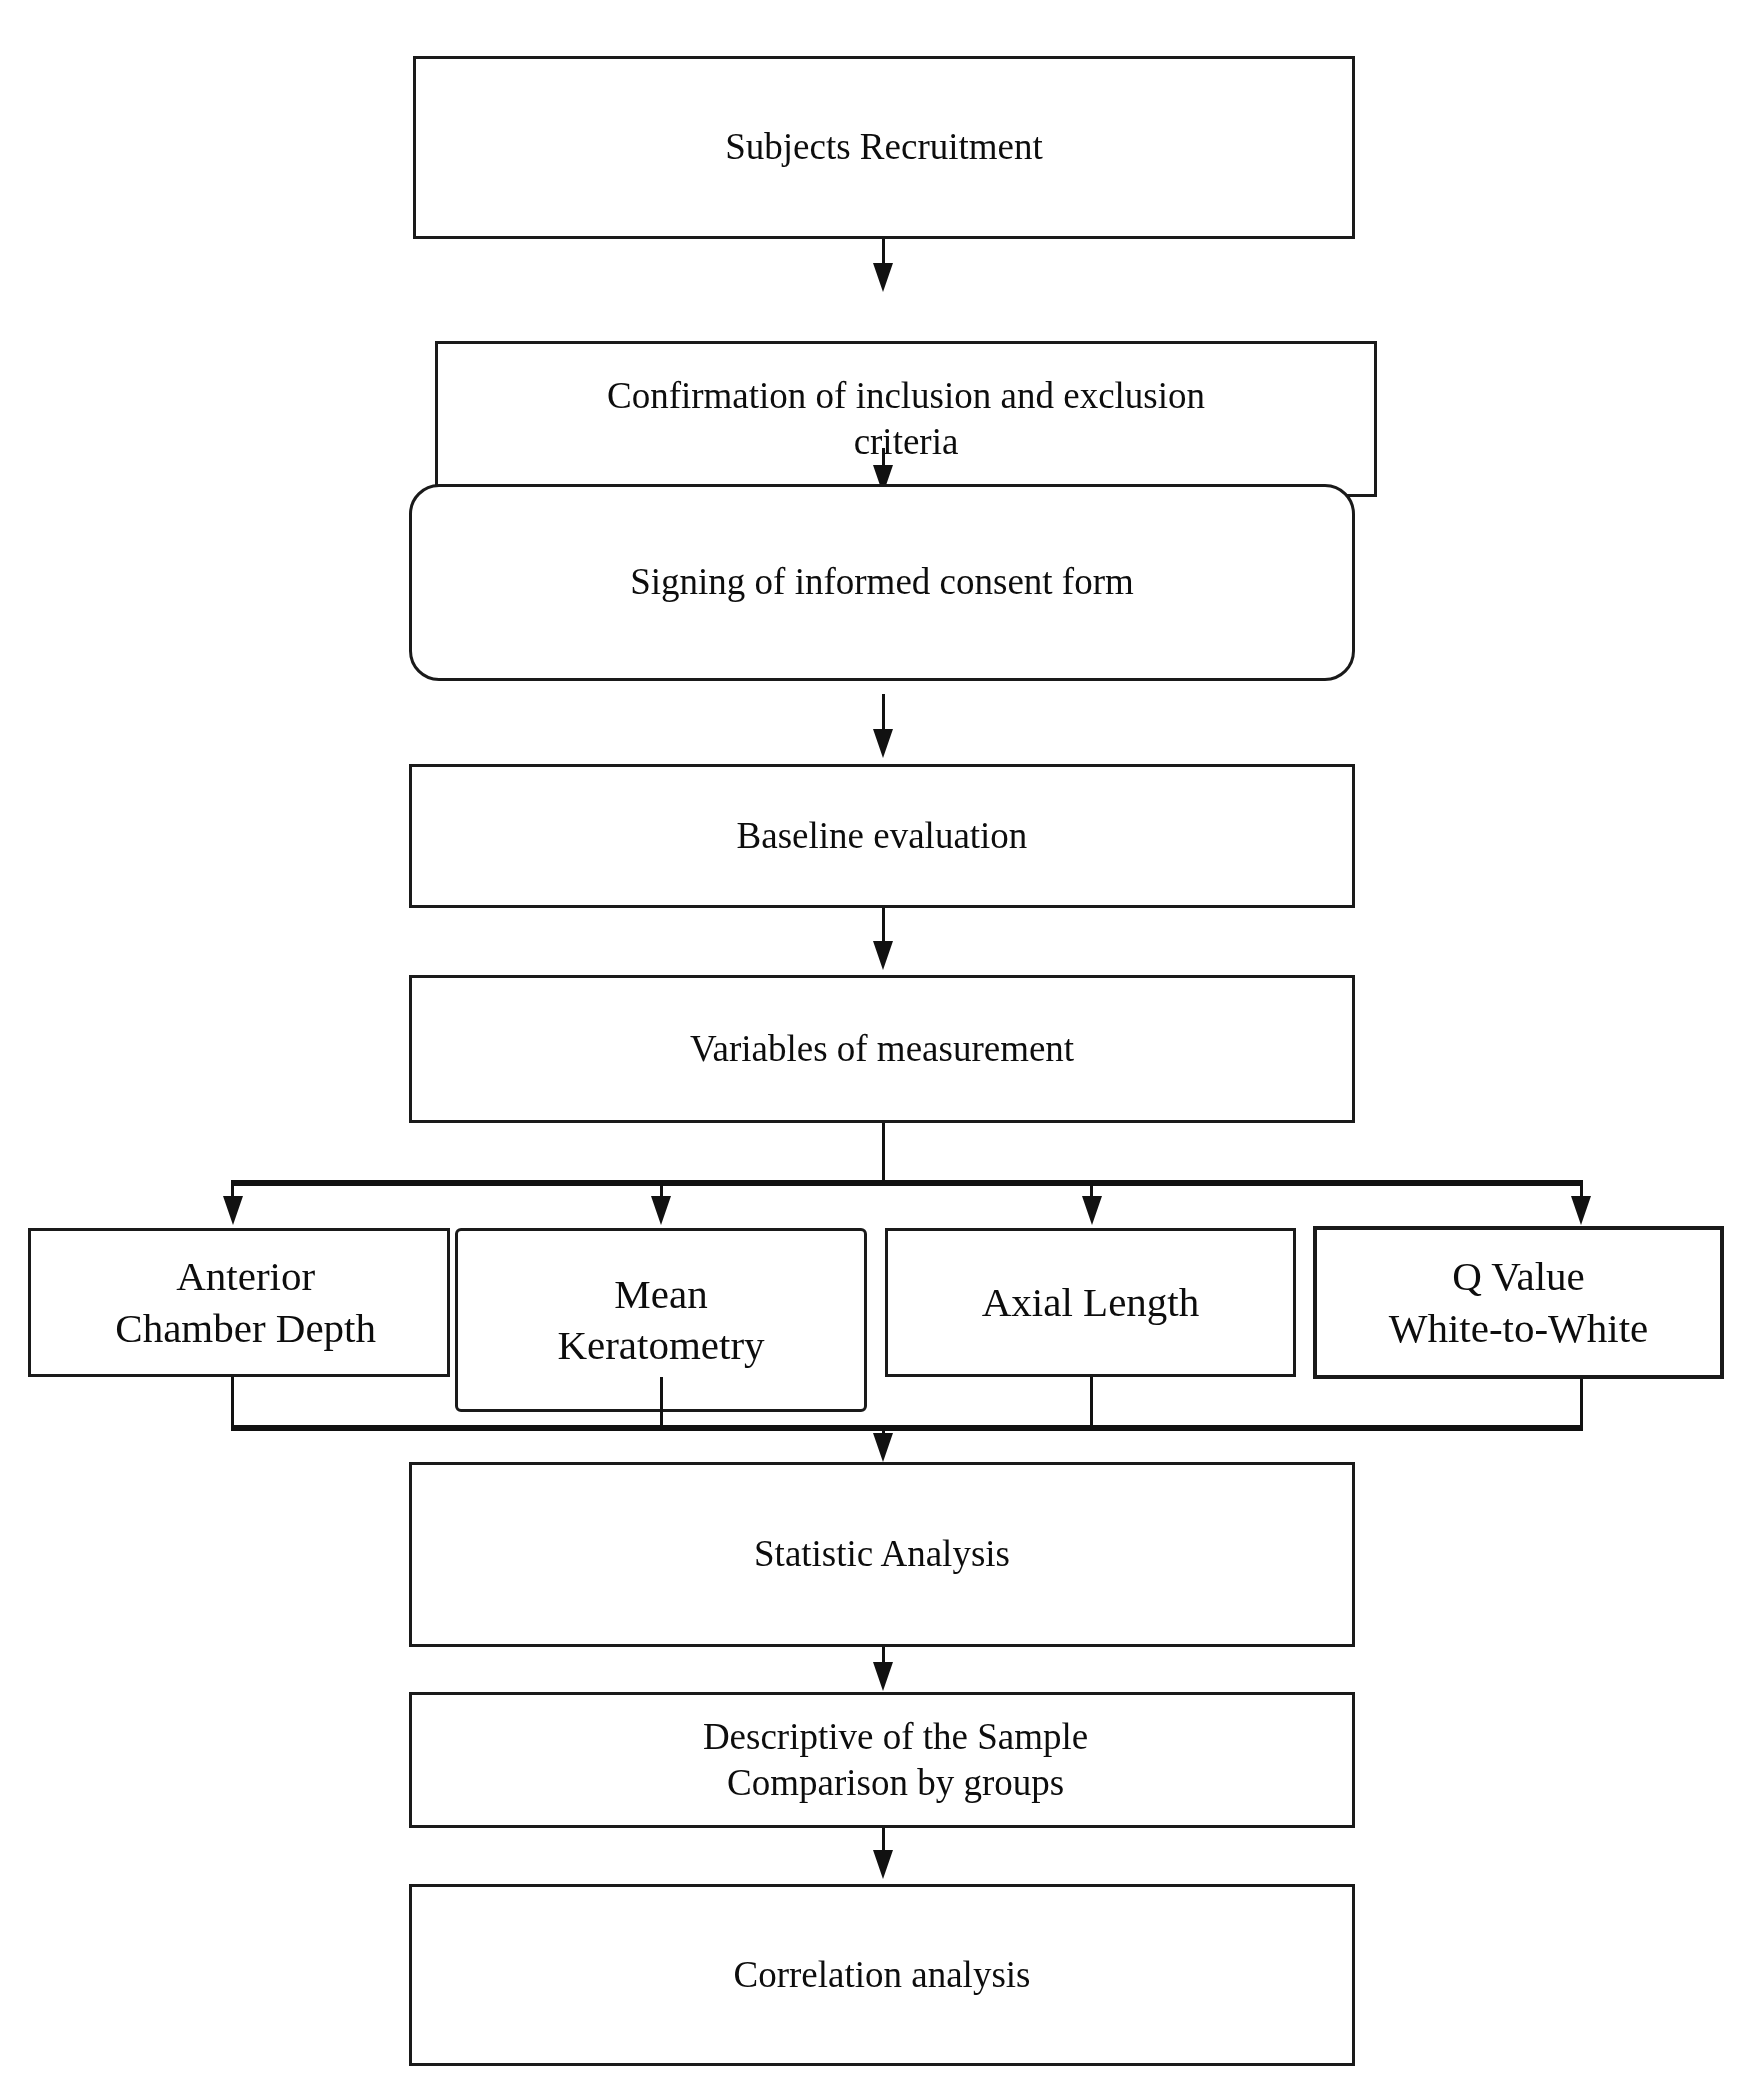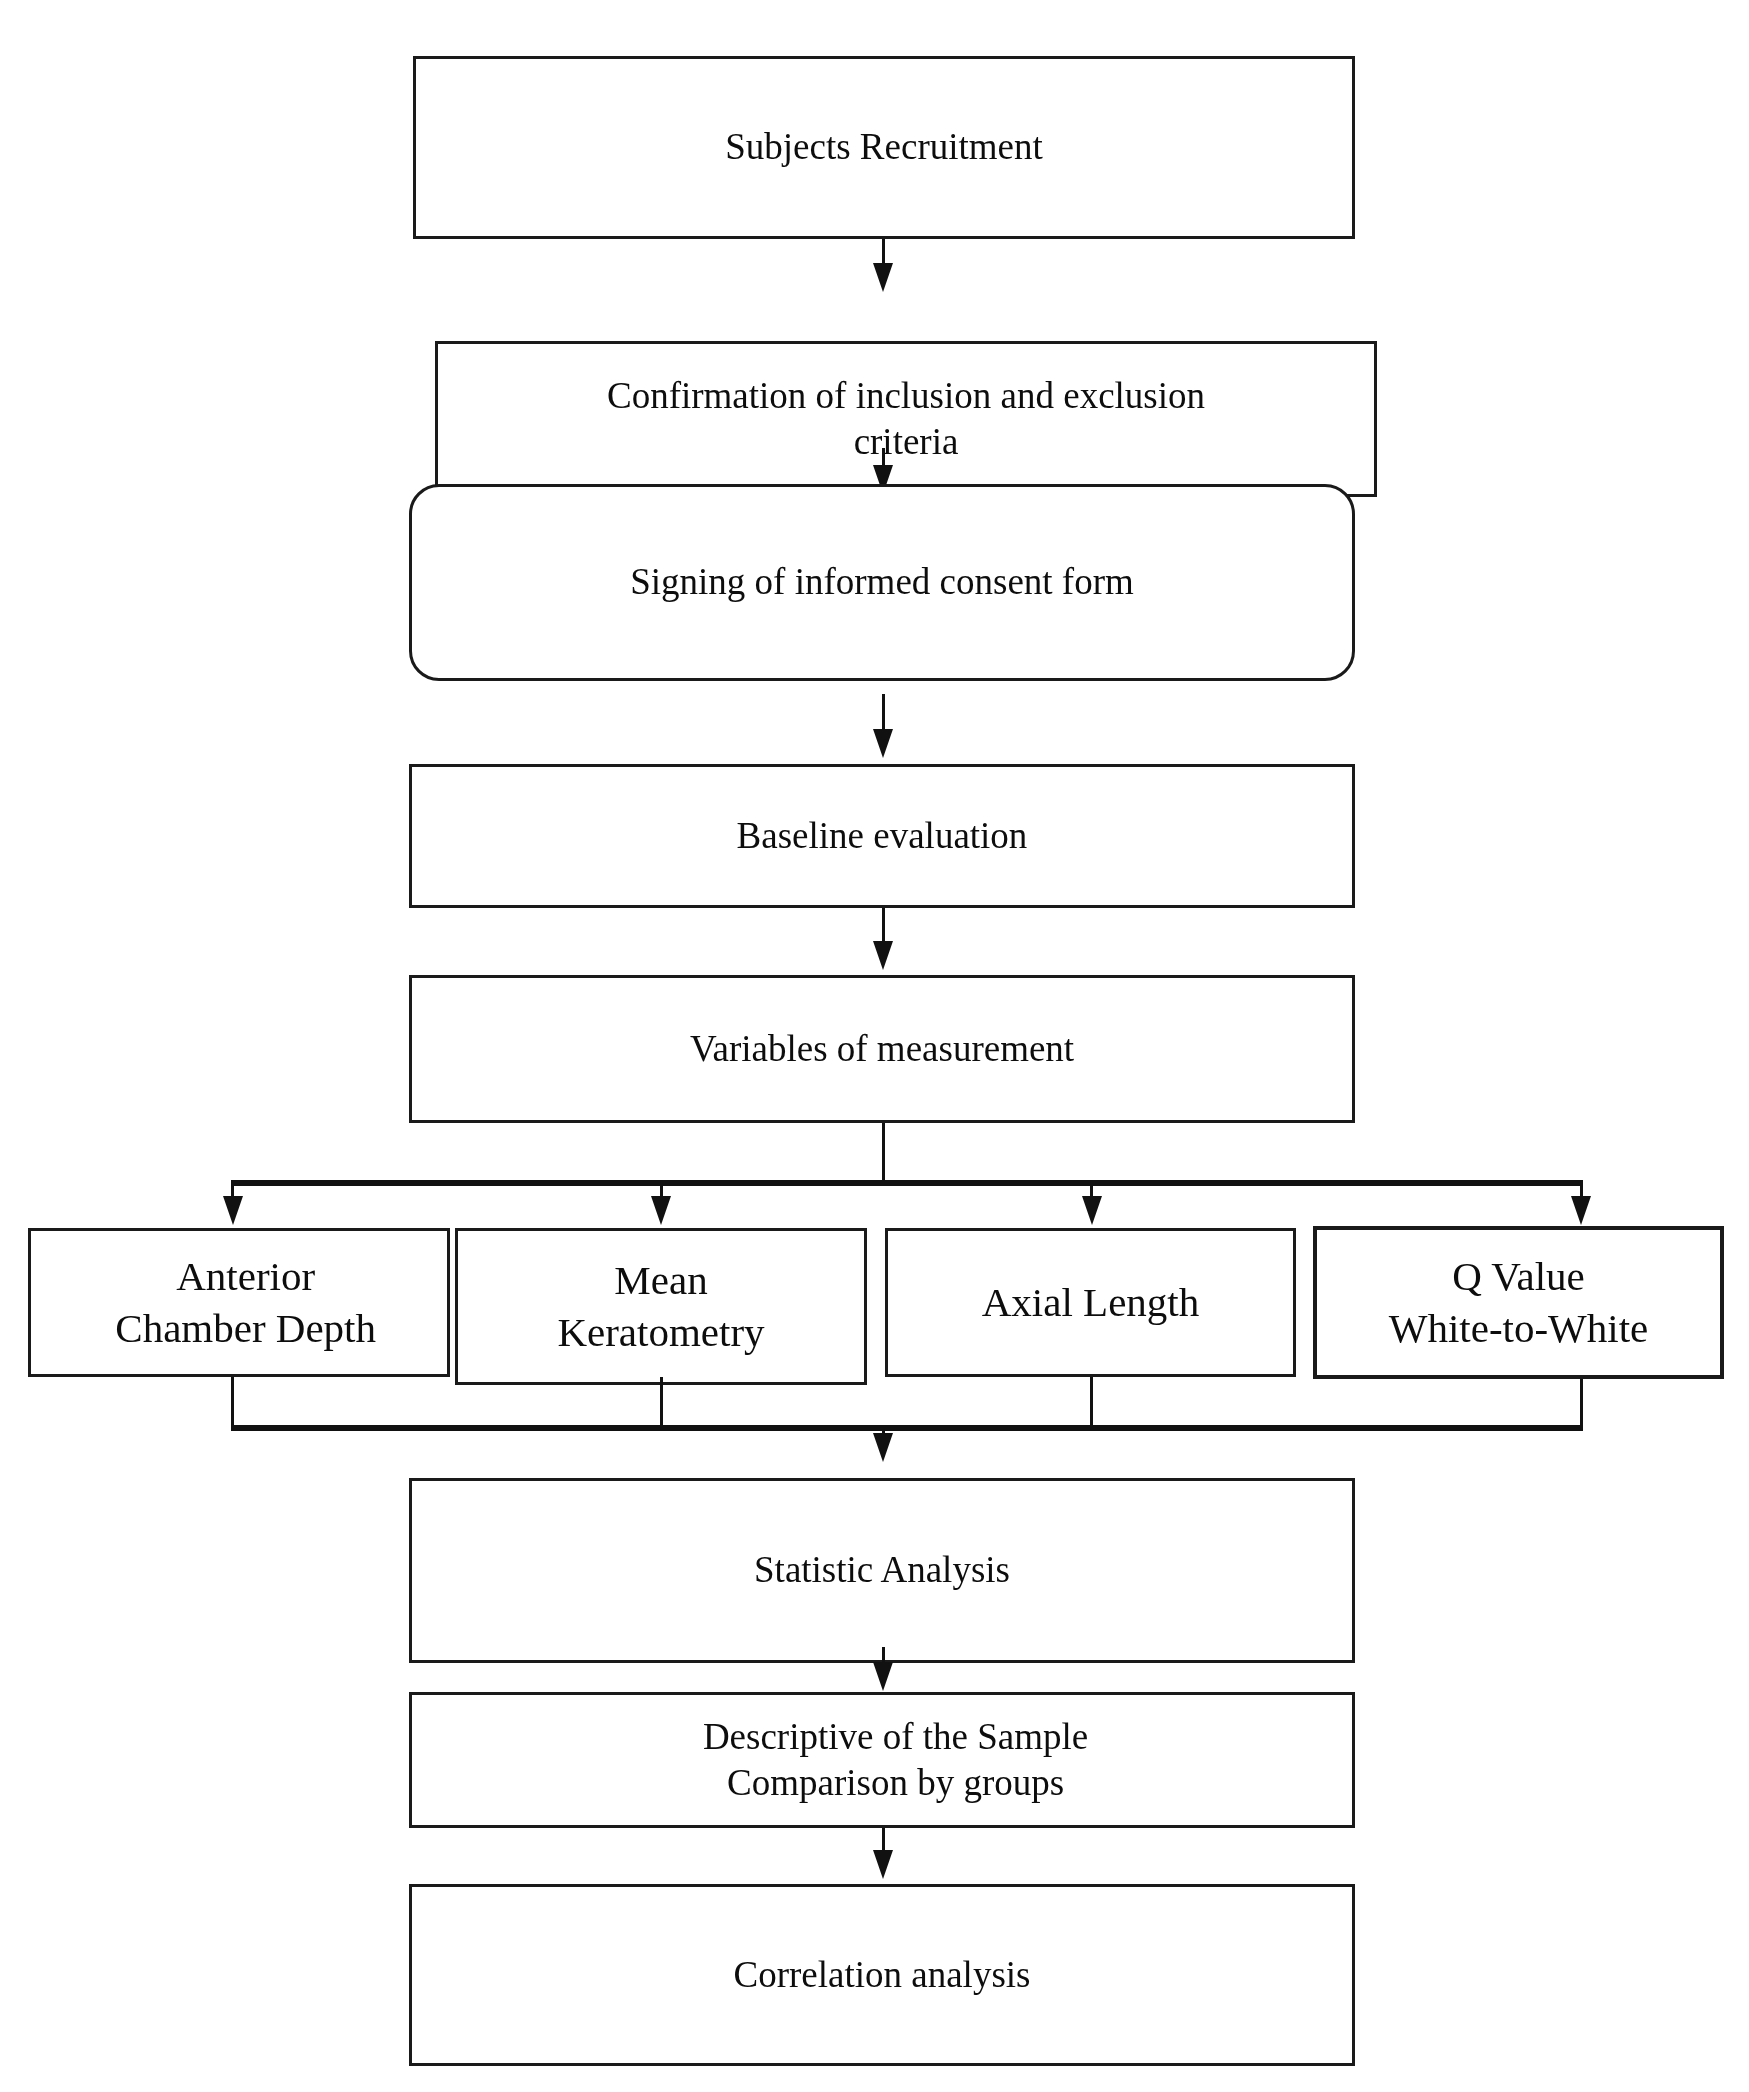--- a/index.html
+++ b/index.html
@@ -108,21 +108,21 @@
   <div class="arrowhead" style="left:1082px; top:1196px;"></div>
 
   <div class="vline" style="left:1580px; top:1180px; height:24.6px;"></div>
   <div class="arrowhead" style="left:1571px; top:1196px;"></div>
 
   <div class="node t-branch" style="left:27.6px; top:1228px; width:422px; height:149px;padding-left:24px;">
     <span class="label">Anterior
 Chamber Depth</span>
   </div>
 
-  <div class="node t-branch" style="left:455px; top:1228px; width:412px; height:157px;">
+  <div class="node t-branch" style="left:455px; top:1228px; width:412px; height:184px;border-radius:6px;">
     <span class="label">Mean
 Keratometry</span>
   </div>
 
   <div class="node t-branch thick" style="left:1313px; top:1226px; width:411px; height:153px;">
     <span class="label">Q Value
 White-to-White</span>
   </div>
 
   <div class="node t-branch" style="left:885px; top:1228px; width:411px; height:149px;">
@@ -131,21 +131,21 @@
 
   <div class="vline" style="left:231px; top:1377px; height:51px;"></div>
   <div class="vline" style="left:660px; top:1377px; height:51px;"></div>
   <div class="vline" style="left:1090px; top:1377px; height:51px;"></div>
   <div class="vline" style="left:1580px; top:1379px; height:49px;"></div>
   <div class="hline bold" style="left:231px; top:1425px; width:1352px;"></div>
 
   <div class="vline" style="left:882px; top:1425px; height:24.6px;"></div>
   <div class="arrowhead" style="left:873px; top:1433px;"></div>
 
-  <div class="node t-main" style="left:409px; top:1462px; width:946px; height:185px;margin-top:16px;">
+  <div class="node t-main" style="left:409px; top:1462px; width:946px; height:185px;">
     <span class="label">Statistic Analysis</span>
   </div>
   <div class="vline" style="left:882px; top:1647px; height:29.6px;"></div>
   <div class="arrowhead" style="left:873px; top:1662px;"></div>
 
   <div class="node t-main" style="left:409px; top:1692px; width:946px; height:136px;padding-left:37px;">
     <span class="label">Descriptive of the Sample
 Comparison by groups</span>
   </div>
   <div class="vline" style="left:882px; top:1828px; height:37px;"></div>

